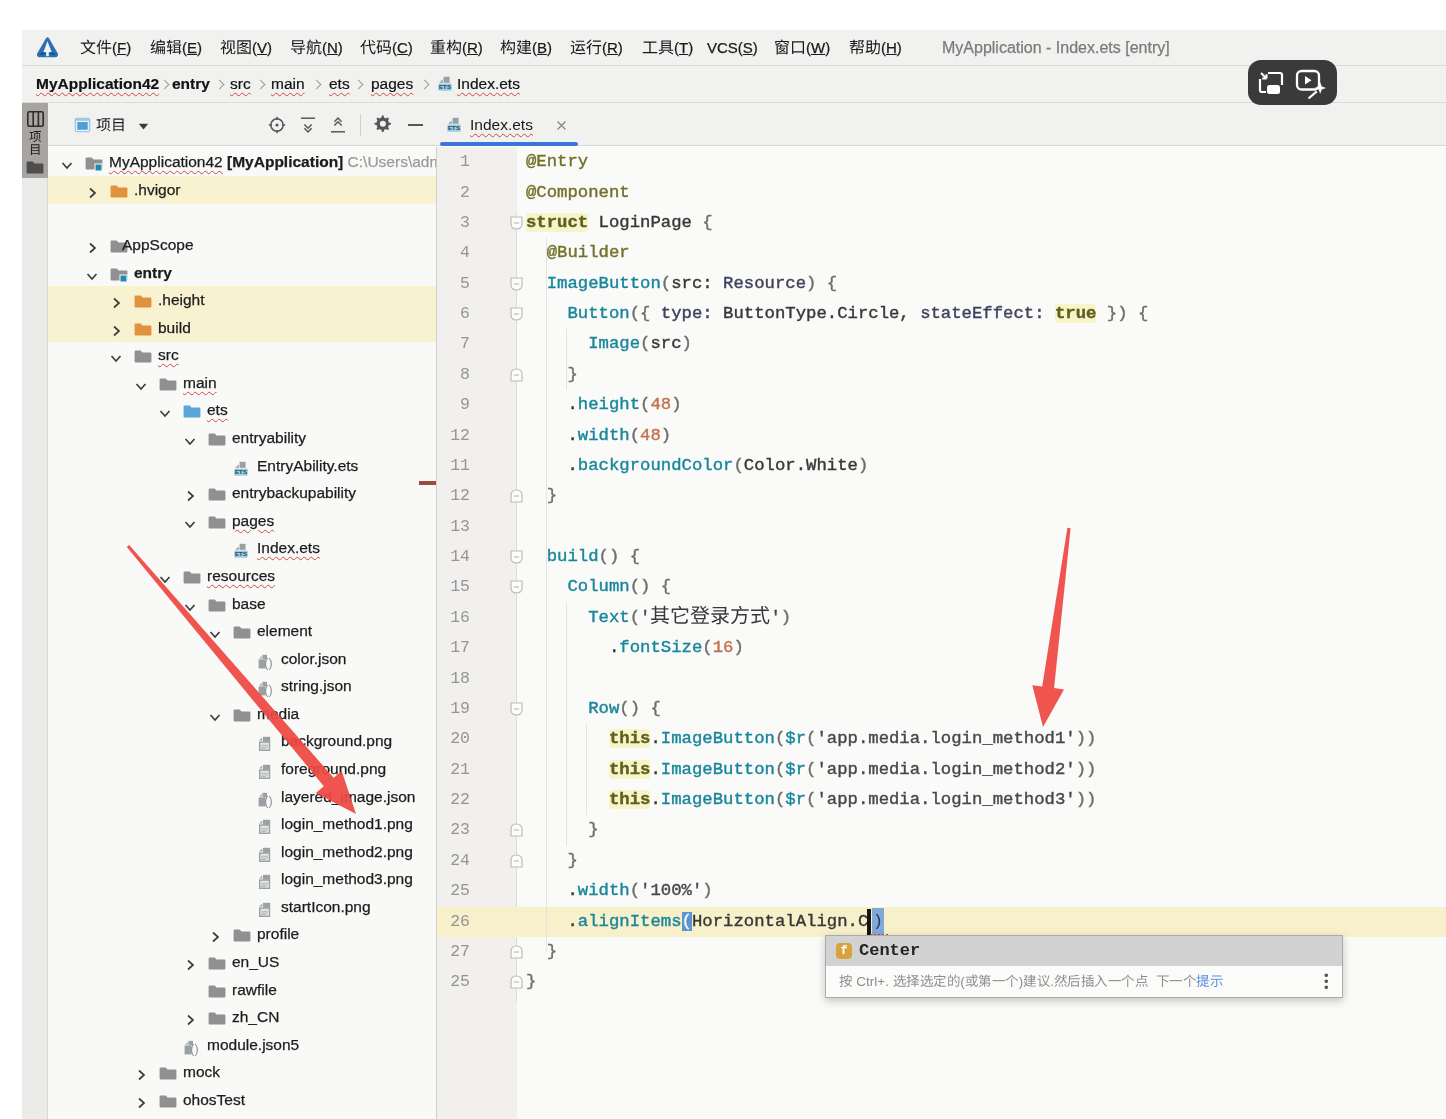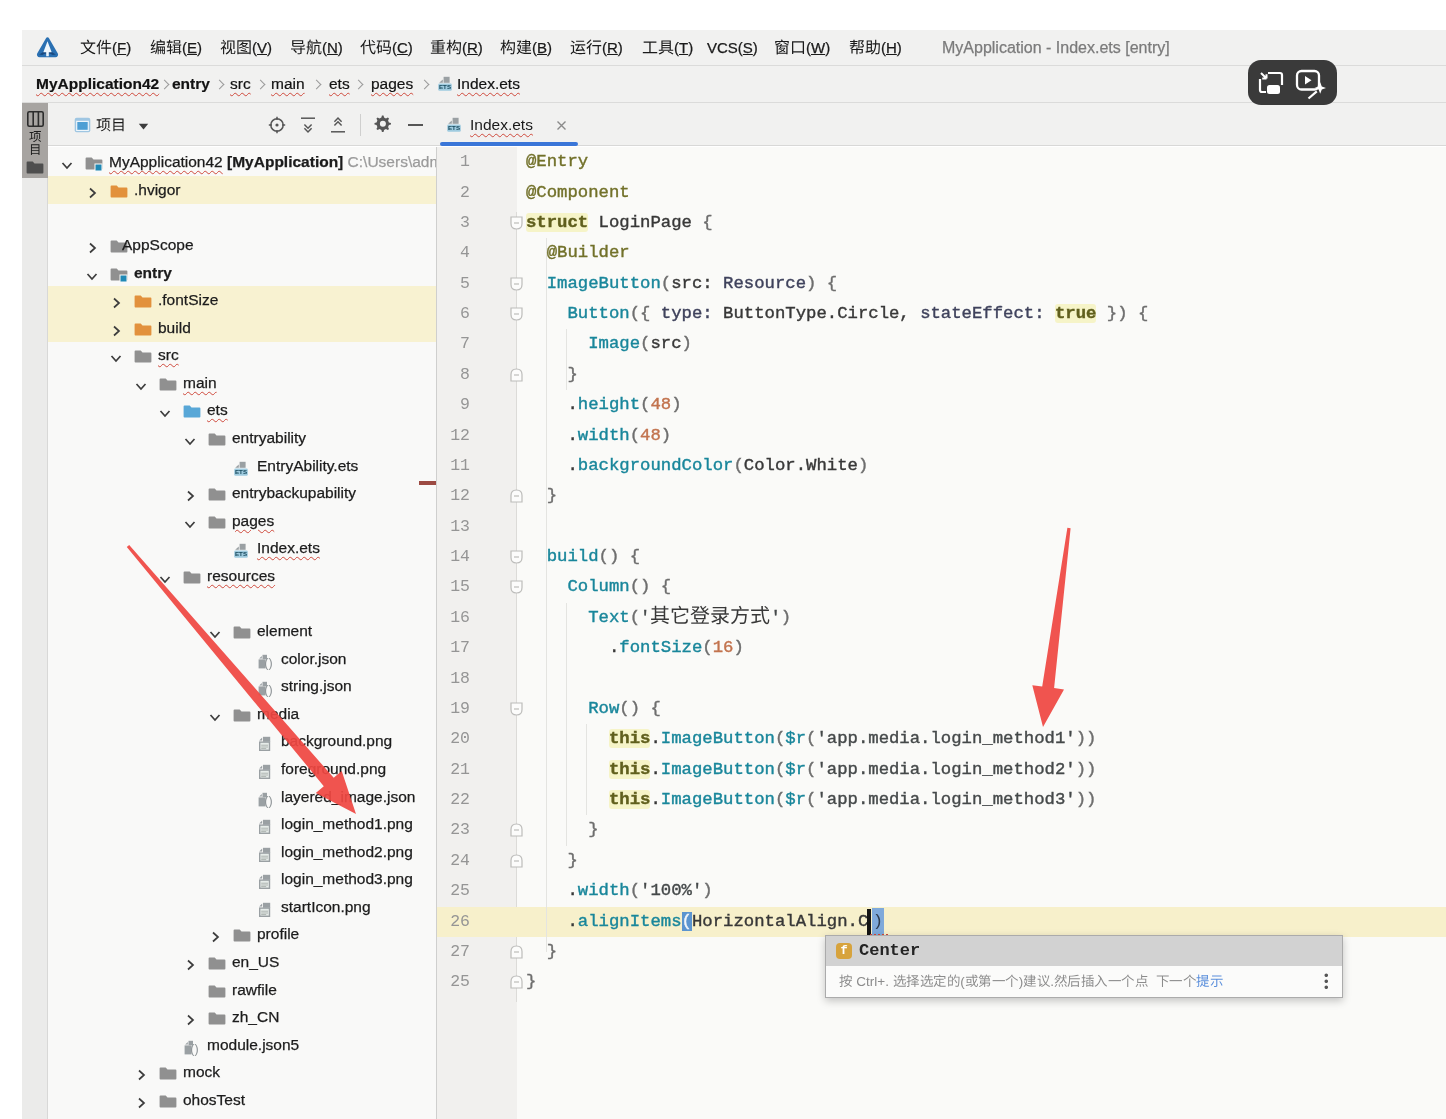--- a/index.html
+++ b/index.html
@@ -215,21 +215,21 @@
         </svg></span>
       <span class="abs" style="left:86px;top:0"><span style="font-weight:bold">entry</span></span>
     </div>
     <div class="trow cream" style="top:139.1px">
       <span class="abs" style="left:60px;top:6px"><svg width="16" height="16" viewBox="0 0 16 16">
           <path d="M6 3.5 L11 8 L6 12.5" fill="none" stroke="#3d3d3d" stroke-width="1.7"></path>
         </svg></span>
       <span class="abs" style="left:86px;top:5px"><svg width="18" height="18" viewBox="0 0 18 18">
           <path d="M1.5 3.5 h5.2 l1.8 2 h8 a.9.9 0 0 1 .9.9 v8.1 a.9.9 0 0 1-.9.9 h-15 a.9.9 0 0 1-.9-.9 v-10 a.9.9 0 0 1 .9-.9 z" fill="#e2913c"></path>
         </svg></span>
-      <span class="abs" style="left:110px;top:0">.fontSize</span>
+      <span class="abs" style="left:110px;top:0">.height</span>
     </div>
     <div class="trow cream" style="top:166.7px">
       <span class="abs" style="left:60px;top:6px"><svg width="16" height="16" viewBox="0 0 16 16">
           <path d="M6 3.5 L11 8 L6 12.5" fill="none" stroke="#3d3d3d" stroke-width="1.7"></path>
         </svg></span>
       <span class="abs" style="left:86px;top:5px"><svg width="18" height="18" viewBox="0 0 18 18">
           <path d="M1.5 3.5 h5.2 l1.8 2 h8 a.9.9 0 0 1 .9.9 v8.1 a.9.9 0 0 1-.9.9 h-15 a.9.9 0 0 1-.9-.9 v-10 a.9.9 0 0 1 .9-.9 z" fill="#e2913c"></path>
         </svg></span>
       <span class="abs" style="left:110px;top:0">build</span>
     </div>
@@ -306,20 +306,29 @@
       <span class="abs" style="left:209px;top:0"><span class="sq">Index.ets</span></span>
     </div>
     <div class="trow" style="top:414.9px">
       <span class="abs" style="left:109px;top:6px"><svg width="16" height="16" viewBox="0 0 16 16">
           <path d="M3.5 6 L8 11 L12.5 6" fill="none" stroke="#3d3d3d" stroke-width="1.7"></path>
         </svg></span>
       <span class="abs" style="left:135px;top:5px"><svg width="18" height="18" viewBox="0 0 18 18">
           <path d="M1.5 3.5 h5.2 l1.8 2 h8 a.9.9 0 0 1 .9.9 v8.1 a.9.9 0 0 1-.9.9 h-15 a.9.9 0 0 1-.9-.9 v-10 a.9.9 0 0 1 .9-.9 z" fill="#909090"></path>
         </svg></span>
       <span class="abs" style="left:159px;top:0"><span class="sq">resources</span></span>
+    </div>
+    <div class="trow" style="top:442.5px">
+      <span class="abs" style="left:134px;top:6px"><svg width="16" height="16" viewBox="0 0 16 16">
+          <path d="M3.5 6 L8 11 L12.5 6" fill="none" stroke="#3d3d3d" stroke-width="1.7"></path>
+        </svg></span>
+      <span class="abs" style="left:160px;top:5px"><svg width="18" height="18" viewBox="0 0 18 18">
+          <path d="M1.5 3.5 h5.2 l1.8 2 h8 a.9.9 0 0 1 .9.9 v8.1 a.9.9 0 0 1-.9.9 h-15 a.9.9 0 0 1-.9-.9 v-10 a.9.9 0 0 1 .9-.9 z" fill="#909090"></path>
+        </svg></span>
+      <span class="abs" style="left:184px;top:0">base</span>
     </div>
     <div class="trow" style="top:470.1px">
       <span class="abs" style="left:159px;top:6px"><svg width="16" height="16" viewBox="0 0 16 16">
           <path d="M3.5 6 L8 11 L12.5 6" fill="none" stroke="#3d3d3d" stroke-width="1.7"></path>
         </svg></span>
       <span class="abs" style="left:185px;top:5px"><svg width="18" height="18" viewBox="0 0 18 18">
           <path d="M1.5 3.5 h5.2 l1.8 2 h8 a.9.9 0 0 1 .9.9 v8.1 a.9.9 0 0 1-.9.9 h-15 a.9.9 0 0 1-.9-.9 v-10 a.9.9 0 0 1 .9-.9 z" fill="#909090"></path>
         </svg></span>
       <span class="abs" style="left:209px;top:0">element</span>
     </div>

